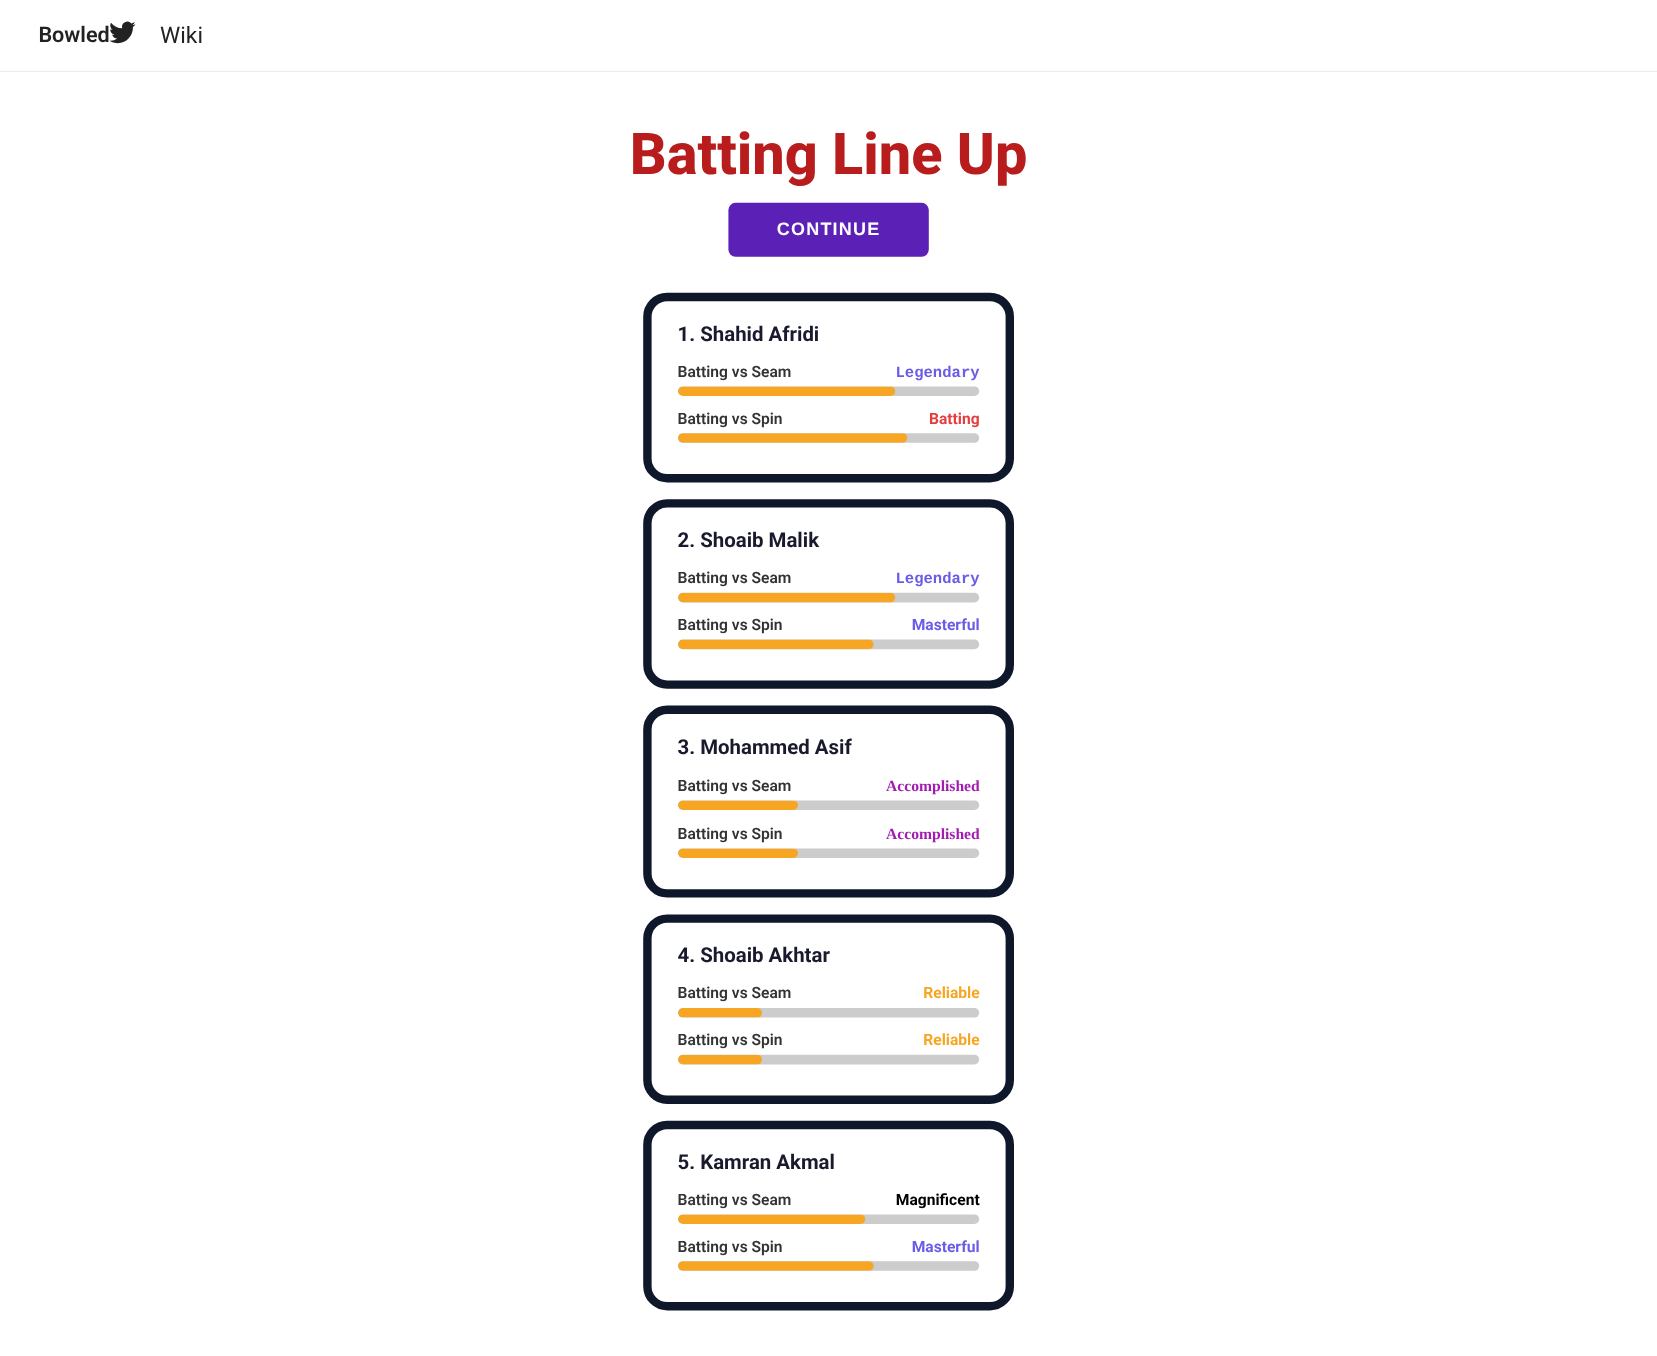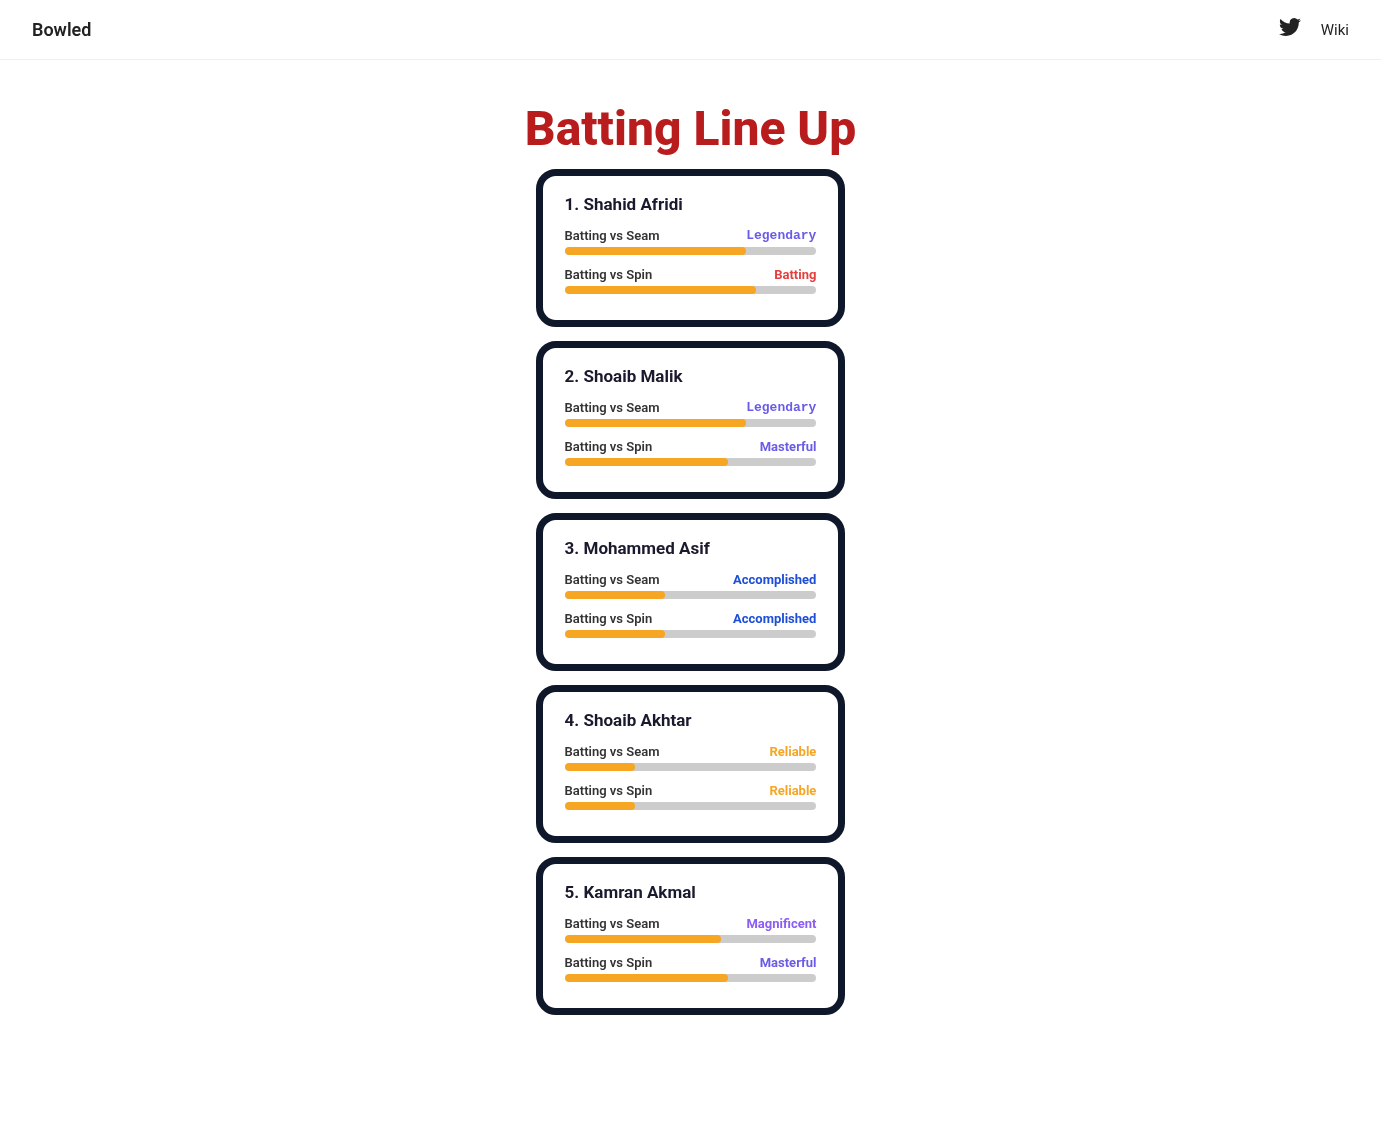--- a/index.html
+++ b/index.html
@@ -7,42 +7,41 @@
       font-family: -apple-system, BlinkMacSystemFont, 'Segoe UI', Roboto, sans-serif;
       background: #fff;
       color: #222;
       min-height: 1130px;
     }
 
     
     nav {
       display: flex;
       align-items: center;
-      justify-content: space-between;
       padding: 16px 32px;
       border-bottom: 1px solid #eee;
     }
     .nav-logo {
       font-size: 18px;
       font-weight: 600;
       color: #222;
     }
     .nav-right {
       display: flex;
       align-items: center;
       gap: 20px;
     }
     .nav-twitter {
       font-size: 20px;
       color: #222;
       text-decoration: none;
       cursor: pointer;
     }
     .nav-wiki {
-      font-size: 15px;
+      font-size: 19px;
       color: #222;
       text-decoration: none;
       cursor: pointer;
     }
 
     
     .page-content {
       max-width: 760px;
       margin: 0 auto;
       padding: 40px 20px 60px;
@@ -113,23 +112,23 @@
     }
 
     .stat-value {
       font-size: 13px;
       font-weight: 700;
     }
 
     .stat-value.legendary { color: #6b5ce7; font-family: Liberation Mono, monospace; }
     .stat-value.supreme { color: #e53e3e; }
     .stat-value.masterful { color: #6b5ce7; margin-left: 36px; }
-    .stat-value.accomplished { color: #1d4ed8; }
+    .stat-value.accomplished { color: #a21caf; font-family: Liberation Serif, serif; }
     .stat-value.reliable { color: #f6a623; }
-    .stat-value.magnificent { color: #8b5cf6; padding-left: 43px; }
+    .stat-value.magnificent { color: #000000; padding-left: 43px; }
 
     .progress-bar-container {
       width: 100%;
       height: 8px;
       background: #ccc;
       border-radius: 4px;
       margin-bottom: 12px;
       overflow: hidden;
     }
 
@@ -149,20 +148,21 @@
       <svg width="22" height="22" viewBox="0 0 24 24" fill="currentColor">
         <path d="M23.954 4.569a10 10 0 0 1-2.825.775 4.958 4.958 0 0 0 2.163-2.723c-.951.555-2.005.959-3.127 1.184a4.92 4.92 0 0 0-8.384 4.482C7.691 8.094 4.066 6.13 1.64 3.161a4.822 4.822 0 0 0-.666 2.475c0 1.71.87 3.213 2.188 4.096a4.904 4.904 0 0 1-2.228-.616v.061a4.923 4.923 0 0 0 3.946 4.827 4.996 4.996 0 0 1-2.212.085 4.937 4.937 0 0 0 4.604 3.417 9.868 9.868 0 0 1-6.102 2.105c-.39 0-.779-.023-1.17-.067a13.995 13.995 0 0 0 7.557 2.209c9.054 0 13.999-7.496 13.999-13.986 0-.209 0-.42-.015-.63a9.936 9.936 0 0 0 2.46-2.548l-.047-.02z"></path>
       </svg>
     </span>
     <a class="nav-wiki">Wiki</a>
   </div>
 </nav>
 
 <div class="page-content">
   <h1 class="page-title">Batting Line Up</h1>
+  <button class="continue-btn">CONTINUE</button>
 
   <div id="player-list">
       <div class="player-card">
     <div class="player-name">1. Shahid Afridi</div>
 
     <div class="stat-row">
       <span class="stat-label">Batting vs Seam</span>
       <span class="stat-value legendary">Legendary</span>
     </div>
     <div class="progress-bar-container">

